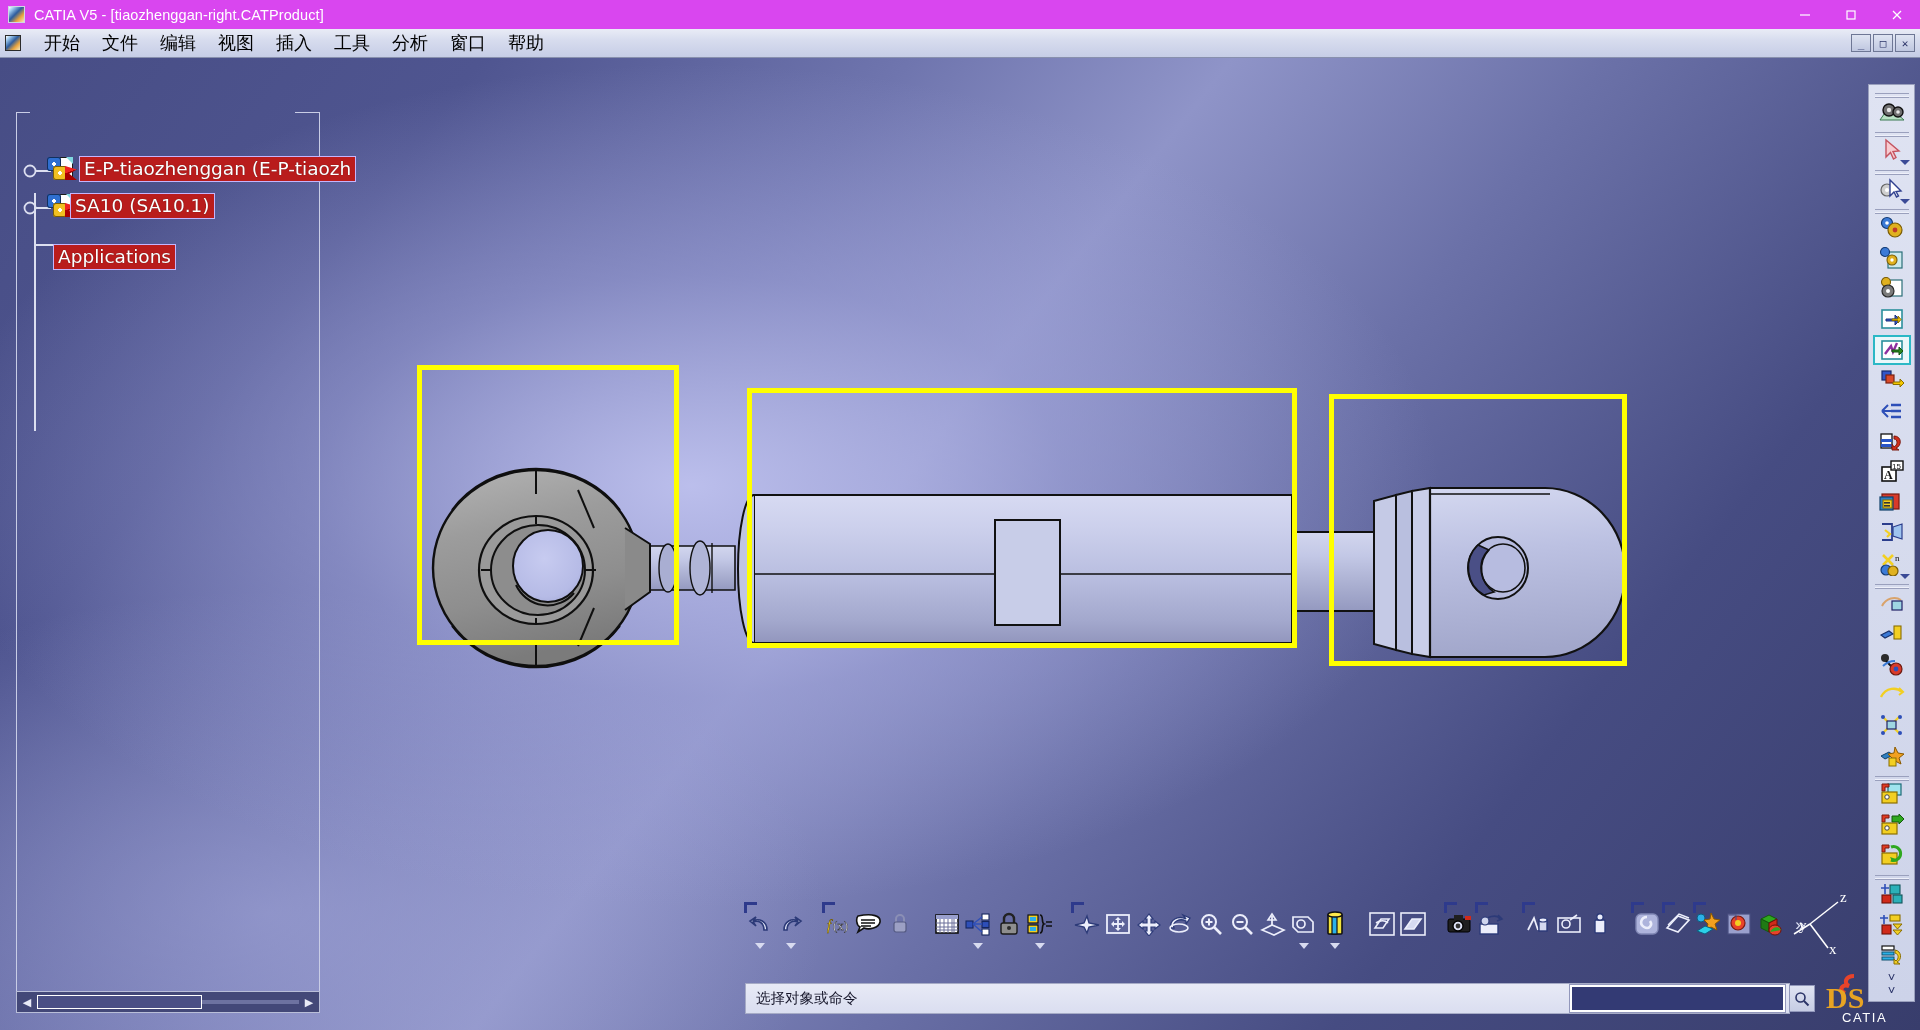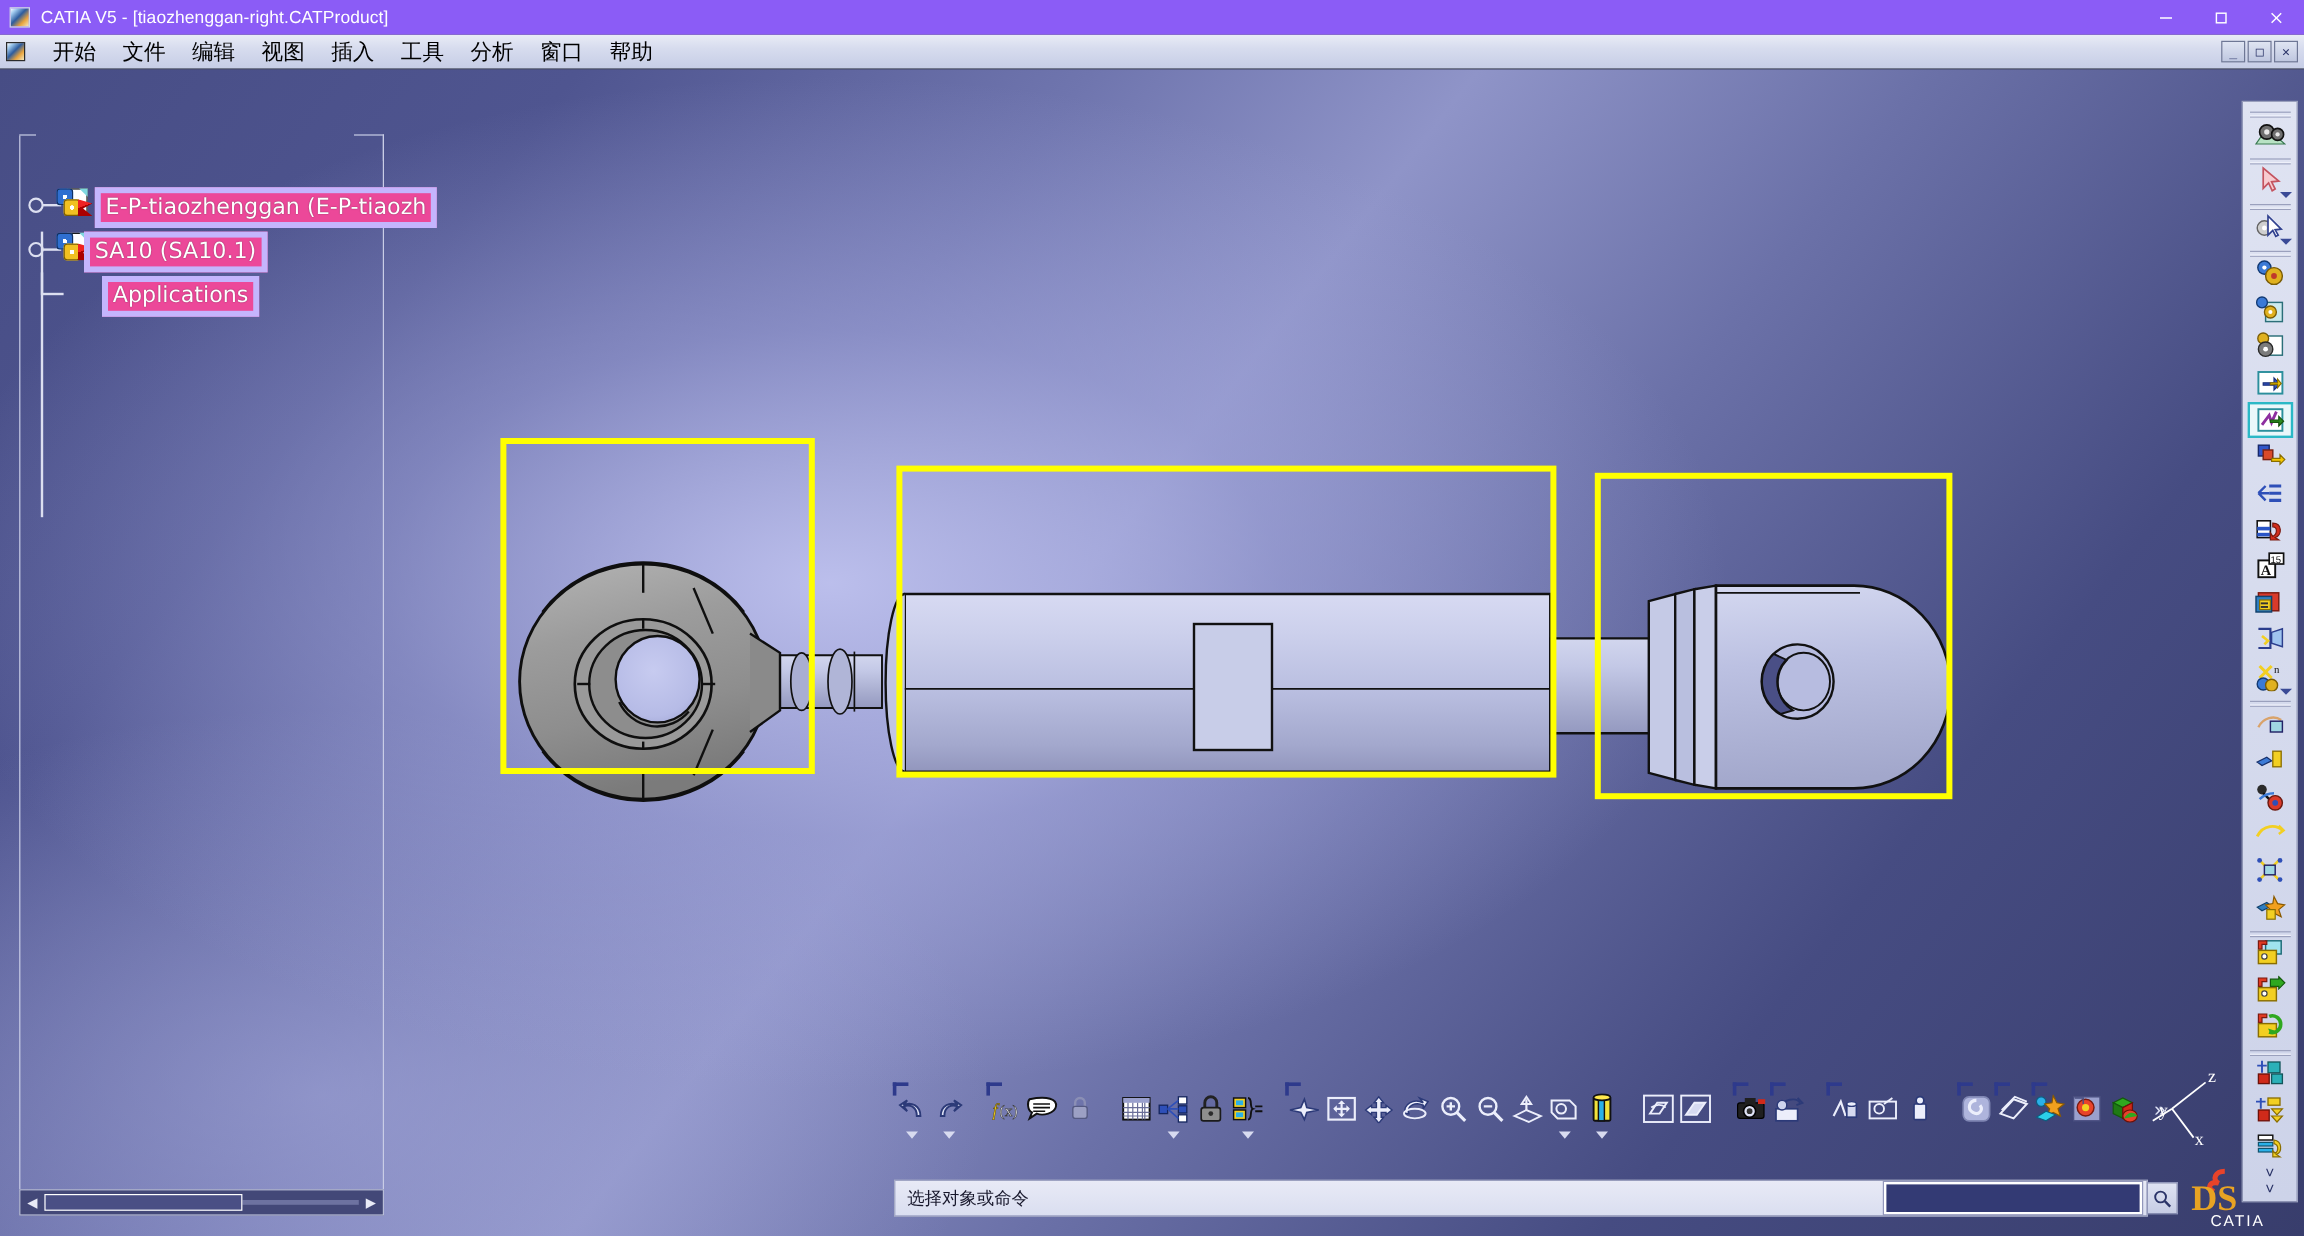--- a/index.html
+++ b/index.html
@@ -7,21 +7,21 @@
   html, body {
     width:1920px; height:1030px; overflow:hidden;
     font-family: "Liberation Sans", "DejaVu Sans", sans-serif;
     background:#000;
   }
   #app { position:relative; width:1920px; height:1030px; }
 
   
   #os-titlebar{
     position:absolute; left:0; top:0; width:1920px; height:29px;
-    background:#8b5cf6; color:#fff; display:flex; align-items:center;
+    background:#d946ef; color:#fff; display:flex; align-items:center;
   }
   #os-titlebar .app-icon{
     width:17px;height:17px;margin-left:8px;margin-right:9px;
     background:linear-gradient(135deg,#fff 0%,#9ec9ee 18%,#2d5c9e 45%,#e8a33d 72%,#f5e9c0 100%);
     border:1px solid #cfd8e4; flex:none; position:relative;
   }
   #os-titlebar .title{ font-size:14.5px; letter-spacing:.1px; white-space:nowrap;}
   .os-btns{ margin-left:auto; display:flex; height:29px;}
   .os-btn{ width:46px;height:29px;display:flex;align-items:center;justify-content:center;
            color:#fff; font-size:15px; line-height:1;}
@@ -76,21 +76,21 @@
     position:absolute;right:-1px;top:-1px;width:25px;height:1px;background:#c9cde6;}
   #tree-panel .panel-top-right2{
     position:absolute;right:-1px;top:-1px;width:1px;height:22px;background:#c9cde6;}
 
   #tree{ position:absolute; left:0; top:40px; width:304px; }
   .tnode{ position:relative; height:37px; }
   .tlabel{
     position:absolute; display:inline-block; white-space:nowrap;
     font-size:18.5px; color:#ffffff; padding:1px 4px 2px 4px;
     font-family:"DejaVu Sans","Liberation Sans",sans-serif;
-    background:#ec4899; border:5px solid #c4b5fd;
+    background:#b91c1c; border:1px solid #c4b5fd;
     text-shadow:0 0 1px rgba(0,0,0,.6);
   }
   .tlabel.selected{ background:#0a2ed6; border:2px solid #ffffff; color:#fff;}
   .ticon{ position:absolute; width:30px; height:26px; }
   .tconn{ position:absolute; background:#dcdff0; }
 
   
   .ic-page{
     position:absolute; left:9px; top:1px; width:17px; height:21px;
     background:#ffffff; border:1px solid #1b1b1b;
@@ -398,21 +398,21 @@
               <div class="ic-redflag"></div>
           </div>
           <div class="tlabel" style="left:53px; top:3px;">SA10 (SA10.1)</div>
         </div>
 
 
 
         <div class="tnode">
           <div class="tconn" style="left:17px; top:0px; width:2px; height:19px;"></div>
           <div class="tconn" style="left:18px; top:17px; width:18px; height:2px;"></div>
-          <div class="tlabel" style="left:36px; top:3px;margin-left:32px;">Applications</div>
+          <div class="tlabel" style="left:36px; top:17px;">Applications</div>
         </div>
 
       </div>
     </div>
 
     <div id="tree-hscroll">
       <div class="arr">◀</div>
       <div class="trough">
         <div class="thumb"></div>
       </div>

